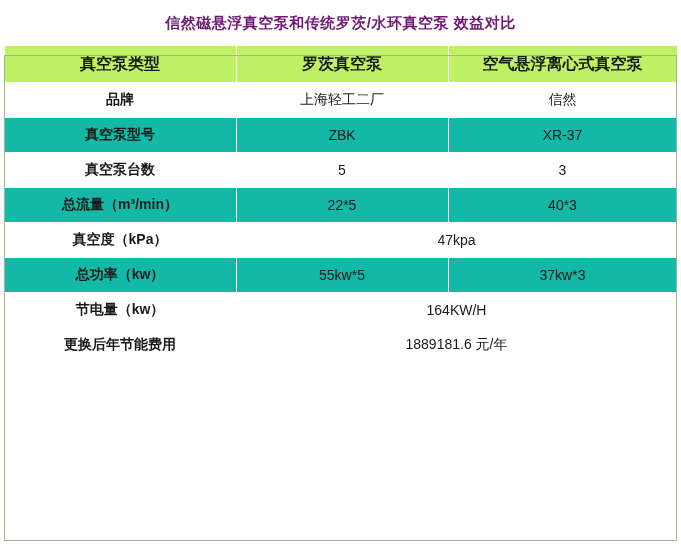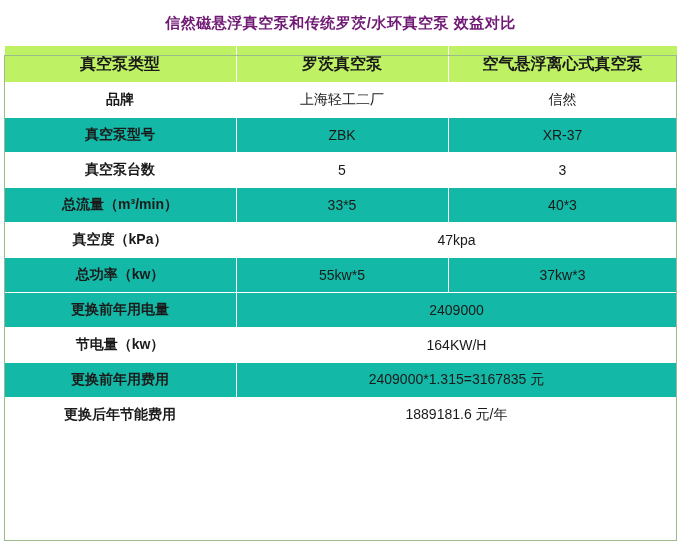--- a/index.html
+++ b/index.html
@@ -104,43 +104,35 @@
           <td class="shaded">ZBK</td>
           <td class="shaded">XR-37</td>
         </tr>
         <tr>
           <td class="label plain">真空泵台数</td>
           <td class="plain">5</td>
           <td class="plain">3</td>
         </tr>
         <tr>
           <td class="label shaded">总流量（m³/min）</td>
-          <td class="shaded">33*5</td>
+          <td class="shaded">22*5</td>
           <td class="shaded">40*3</td>
         </tr>
         <tr>
           <td class="label plain">真空度（kPa）</td>
           <td class="plain" colspan="2">47kpa</td>
         </tr>
         <tr>
           <td class="label shaded">总功率（kw）</td>
           <td class="shaded">55kw*5</td>
           <td class="shaded">37kw*3</td>
         </tr>
         <tr>
-          <td class="label shaded">更换前年用电量</td>
-          <td class="shaded" colspan="2">2409000</td>
-        </tr>
-        <tr>
           <td class="label plain">节电量（kw）</td>
           <td class="plain" colspan="2">164KW/H</td>
-        </tr>
-        <tr>
-          <td class="label shaded">更换前年用费用</td>
-          <td class="shaded" colspan="2">2409000*1.315=3167835 元</td>
         </tr>
         <tr>
           <td class="label plain">更换后年节能费用</td>
           <td class="plain" colspan="2">1889181.6 元/年</td>
         </tr>
       </tbody>
   </table>
 
   <div class="outer-border"></div>
 

